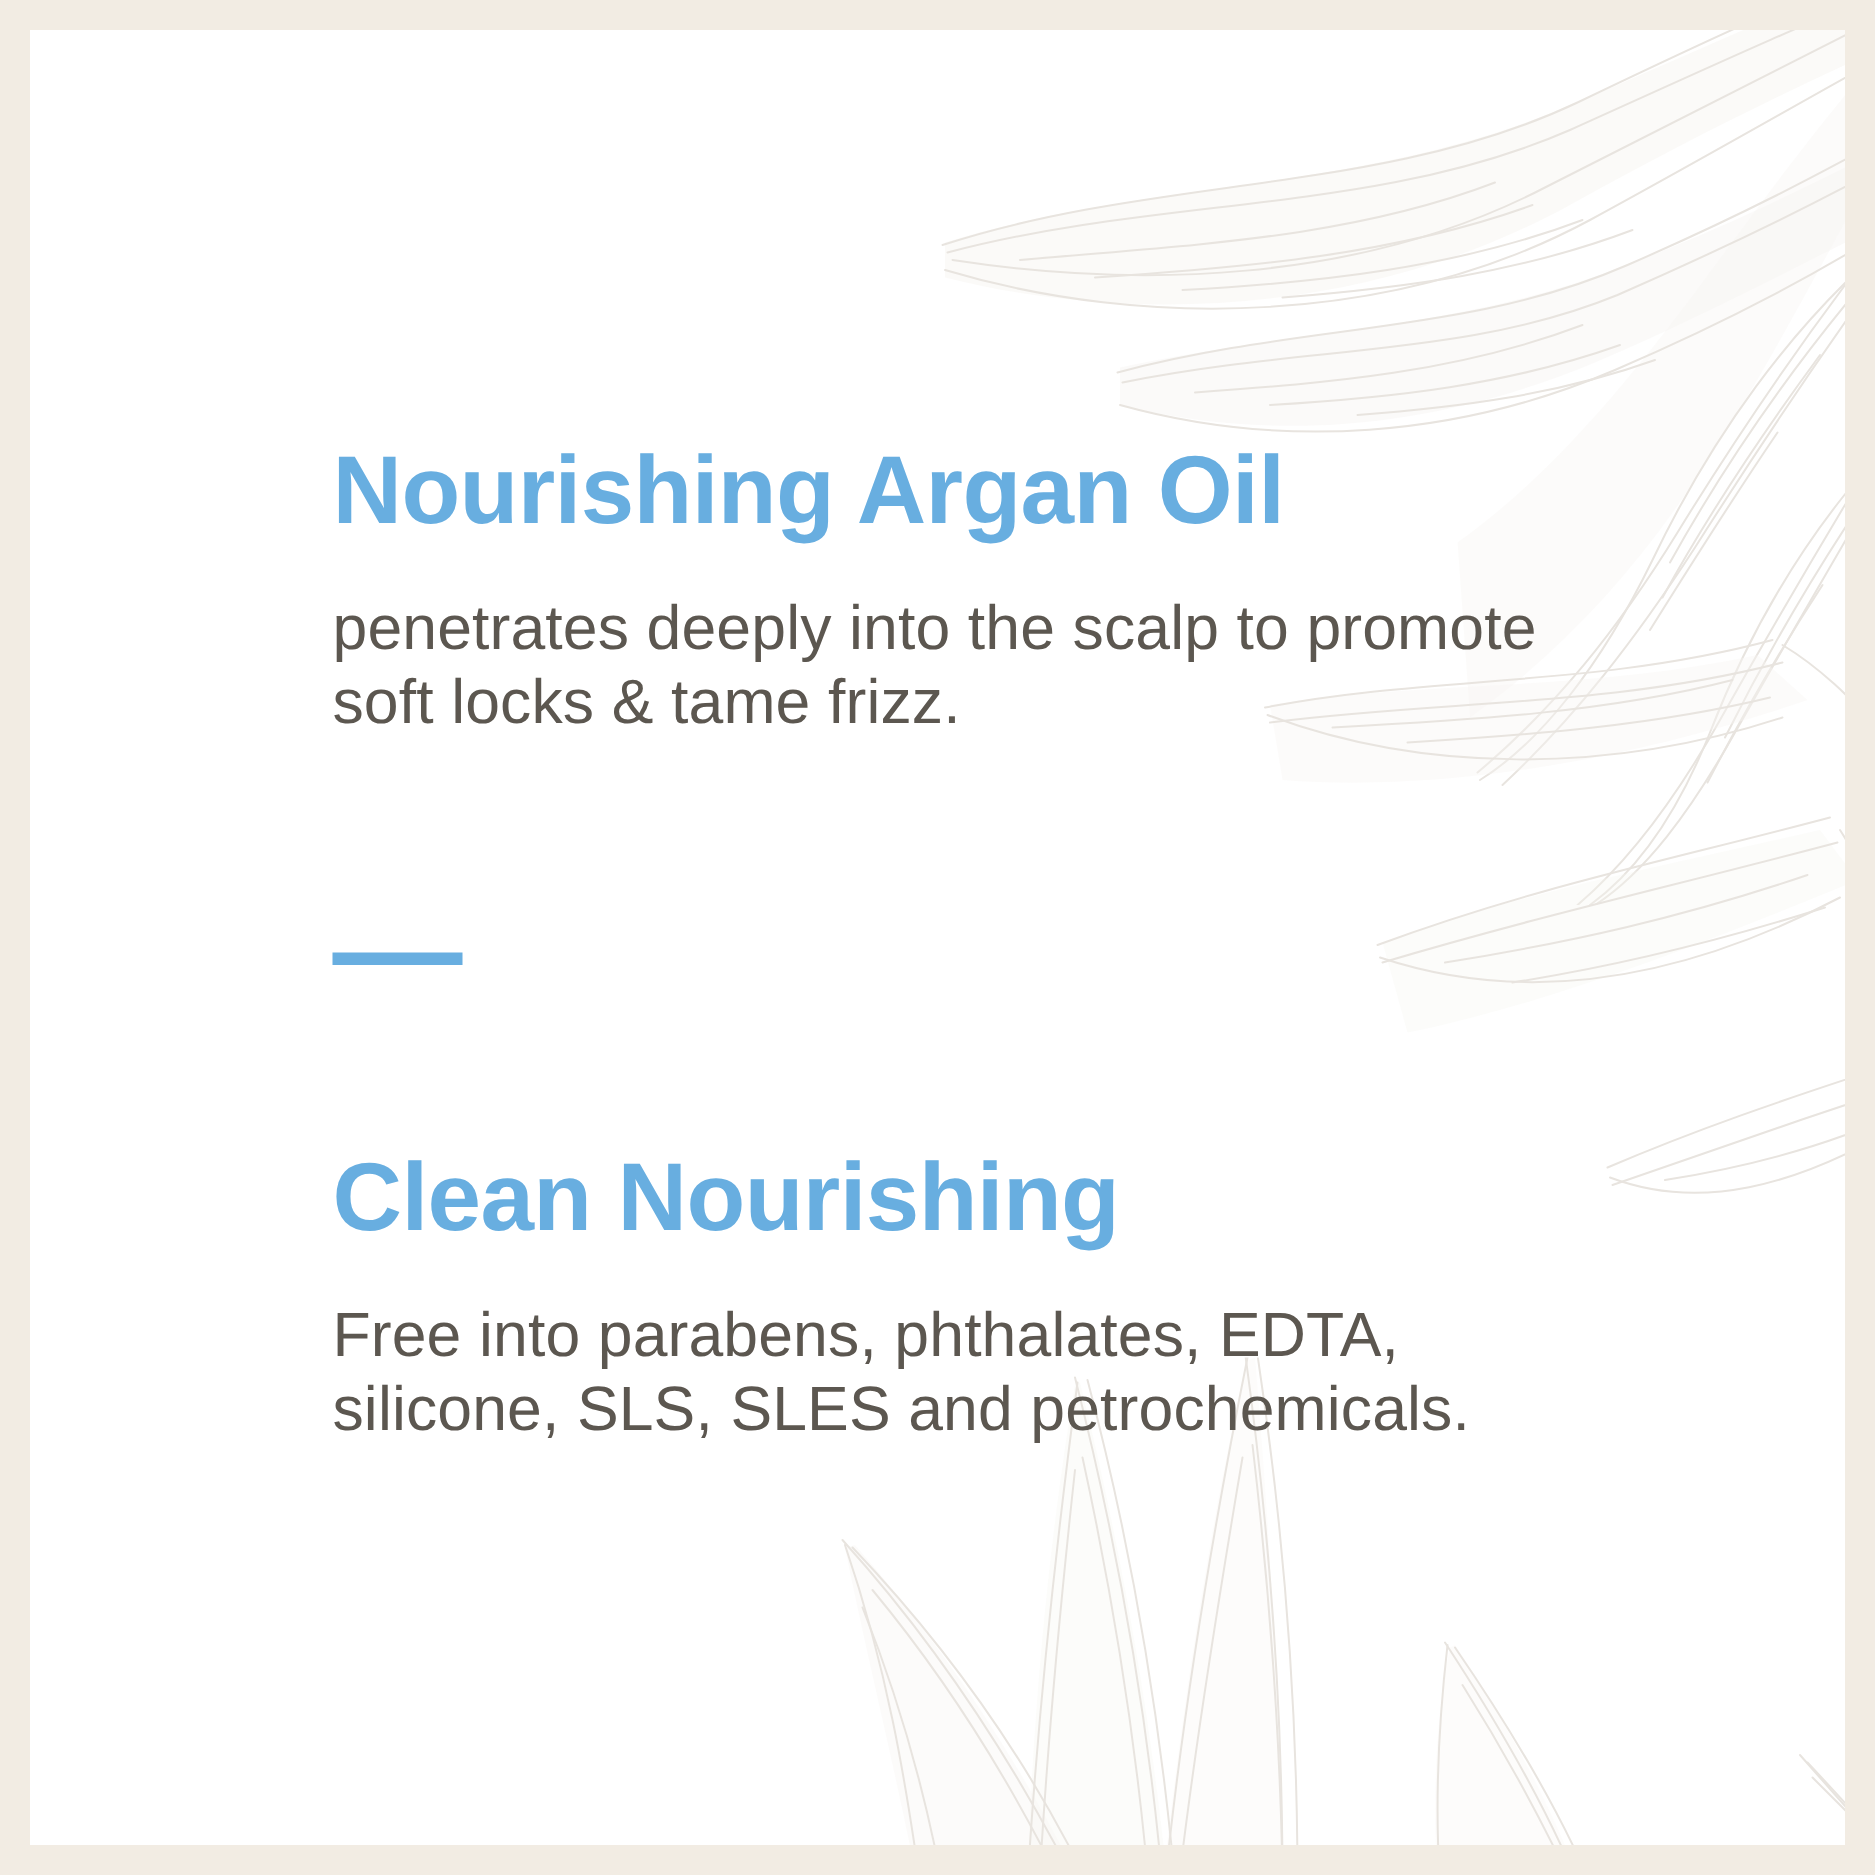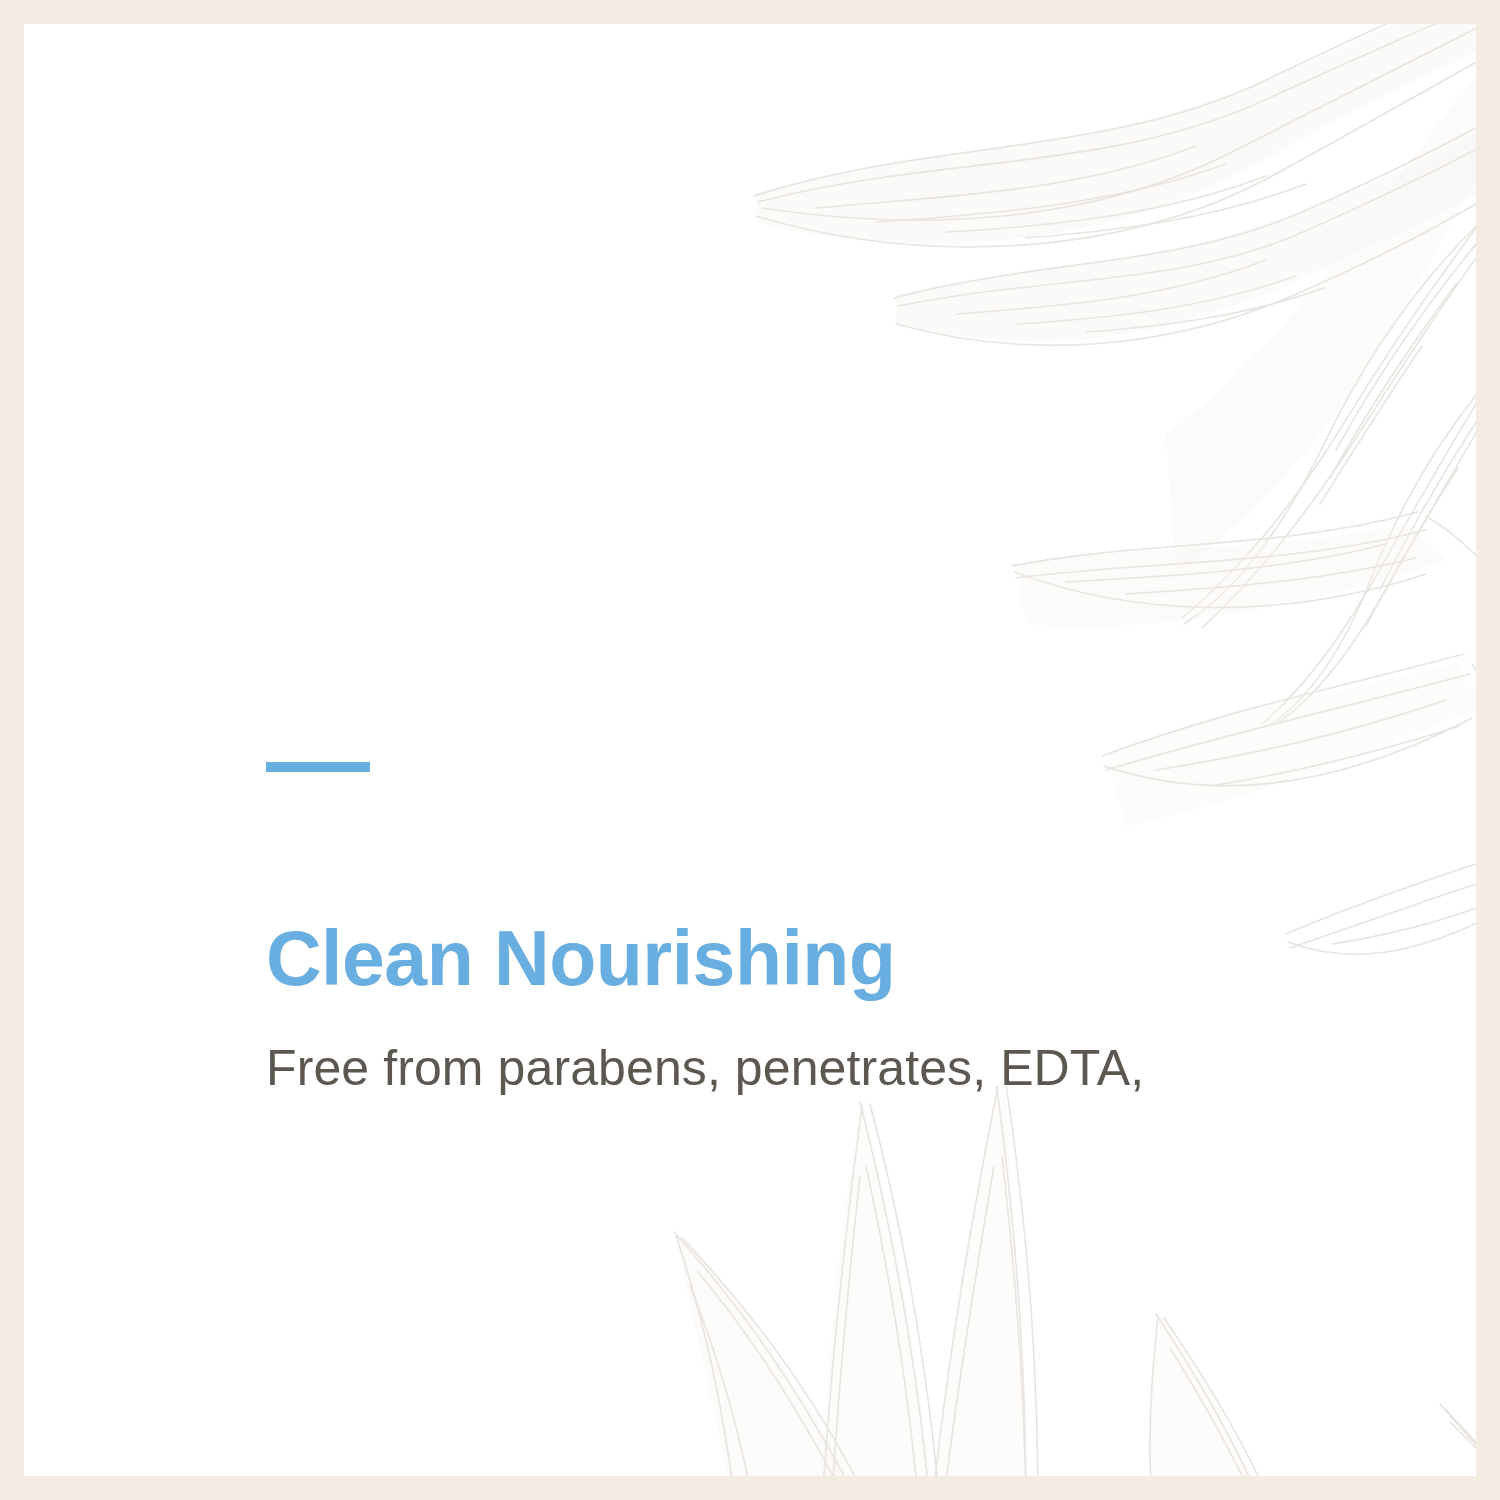--- a/index.html
+++ b/index.html
@@ -267,25 +267,33 @@
 
           <path d="M876 318 C 906 352 934 384 960 412"></path>
           <path d="M882 324 C 914 358 940 388 960 404"></path>
           <path class="thin" d="M886 336 C 916 366 940 390 958 408"></path>
         </g>
       </svg>
     </div>
 
     <div class="content">
 
+      <section class="block block-one">
+        <h2 class="heading">Nourishing Argan Oil</h2>
+        <p class="body-copy">
+          <span class="line">penetrates deeply into the scalp to promote</span>
+          <span class="line">soft locks &amp; tame frizz.</span>
+        </p>
+      </section>
 
       <section class="block block-two">
         <h2 class="heading">Clean Nourishing</h2>
         <p class="body-copy">
-          <span class="line">Free from parabens, penetrates, EDTA,</span>
+          <span class="line">Free into parabens, phthalates, EDTA,</span>
+          <span class="line">silicone, SLS, SLES and petrochemicals.</span>
         </p>
       </section>
 
     </div>
 
     <div class="divider-wrap">
       <div class="divider"></div>
     </div>
 
   </div>

